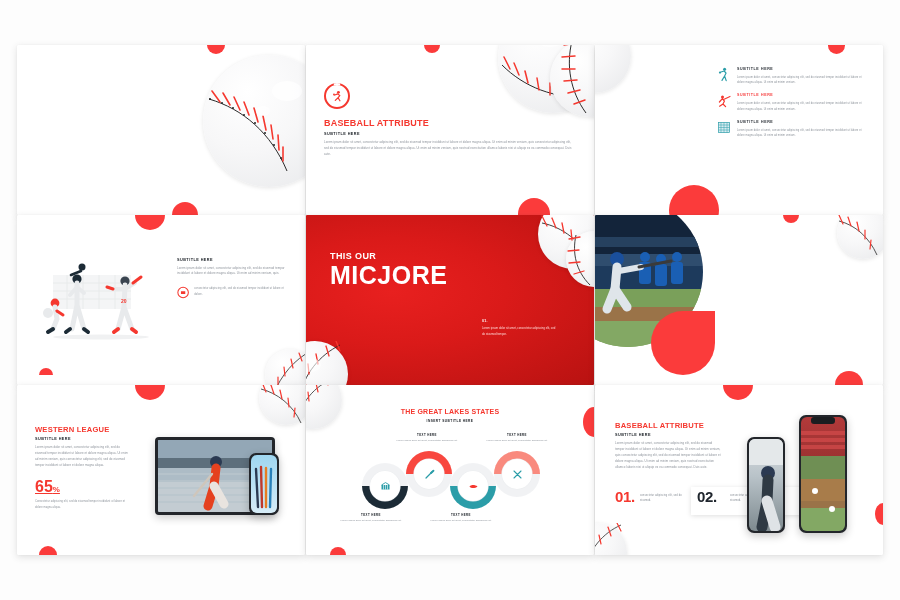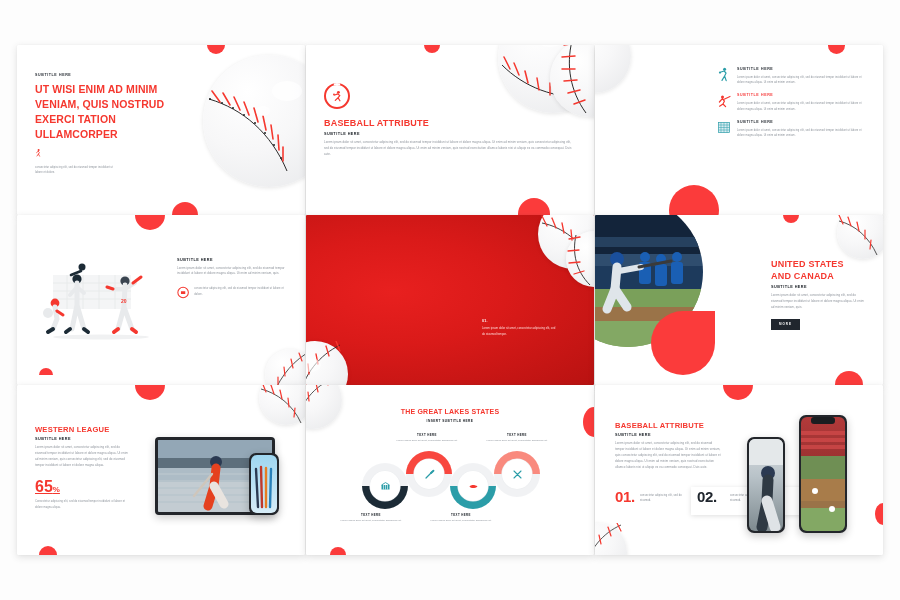--- a/index.html
+++ b/index.html
@@ -206,29 +206,20 @@
           <path d="M113 93 L126 91"></path>
             <path d="M111 105 L123 102"></path>
         </g>
         <ellipse cx="84" cy="36" rx="15" ry="10" fill="#fff" opacity=".75"></ellipse>
         <ellipse cx="60" cy="56" rx="7" ry="5" fill="#fff" opacity=".6"></ellipse>
       </svg>
     </div>
     <div class="blob half-up" style="width:26px;height:13px;left:155px;top:157px;"></div>
     <div class="blob half-down" style="width:18px;height:9px;left:190px;top:0;"></div>
 
-    <div class="s1-txt">
-      <div class="kicker">SUBTITLE HERE</div>
-      <div class="h1" style="margin-top:5px;">UT WISI ENIM AD MINIM VENIAM, QUIS NOSTRUD EXERCI TATION ULLAMCORPER</div>
-      <svg class="s1-ico" viewBox="0 0 7 9">
-        <circle cx="3.6" cy="1.1" r="1" fill="#f5382f"></circle>
-        <path d="M3.2 2.2 L4.4 3.4 L3.4 5 L4.6 7.2 M3.2 2.2 L1.6 3.6 M3.4 5 L2 7" stroke="#f5382f" stroke-width=".8" fill="none" stroke-linecap="round"></path>
-      </svg>
-      <div class="body tiny" style="width:78px;margin-top:3px;">consectetur adipiscing elit, sed do eiusmod tempor incididunt ut labore et dolore.</div>
-    </div>
   </div>
 
   <div class="slide">
     <div class="ball" style="width:110px;height:110px;right:-14px;top:-42px;">
       <svg class="seam" viewBox="0 0 110 110">
         <path d="M4 62 C26 84 56 96 92 94" fill="none" stroke="#2a2a2a" stroke-width="1"></path>
         <g stroke="#f5382f" stroke-width="1.5" stroke-linecap="round">
           <path d="M6 54 L12 66"></path>
             <path d="M16 60 L21 72"></path>
             <path d="M27 68 L30 80"></path>
@@ -423,20 +414,24 @@
             <path d="M44 5 L47 15"></path>
             <path d="M34 13 L36 23"></path>
           <path d="M26 23 L27 33"></path>
             <path d="M20 35 L20 45"></path>
             <path d="M17 47 L16 57"></path>
         </g>
         <ellipse cx="28" cy="24" rx="11" ry="7" fill="#fff" opacity=".6"></ellipse>
       </svg>
     </div>
 
+    <div style="position:absolute;left:24px;top:36px;">
+      <div class="hero-this">THIS OUR</div>
+      <div class="hero-name">MICJORE</div>
+    </div>
     <div style="position:absolute;left:176px;top:104px;width:74px;">
       <div style="font-size:3.6px;font-weight:700;color:#fff;letter-spacing:.3px;">01.</div>
       <div style="font-size:2.8px;line-height:2;color:#ffd9d7;margin-top:3px;">Lorem ipsum dolor sit amet, consectetur adipiscing elit, sed do eiusmod tempor.</div>
     </div>
   </div>
 
   <div class="slide">
     <div class="photo-circle" style="width:150px;height:150px;left:-42px;top:-18px;">
       <div class="crowd"></div>
       <svg viewBox="0 0 150 150" style="position:absolute;inset:0;">
@@ -471,26 +466,20 @@
         <g stroke="#f5382f" stroke-width="1.2" stroke-linecap="round">
           <path d="M2 8 L6 17"></path>
             <path d="M11 10 L14 19"></path>
             <path d="M20 15 L22 24"></path>
           <path d="M28 23 L28 32"></path>
             <path d="M34 33 L33 42"></path>
         </g>
       </svg>
     </div>
 
-    <div style="position:absolute;left:176px;top:44px;width:94px;">
-      <div class="h2">UNITED STATES AND CANADA</div>
-      <div class="sub">SUBTITLE HERE</div>
-      <div class="body">Lorem ipsum dolor sit amet, consectetur adipiscing elit, sed do eiusmod tempor incididunt ut labore et dolore magna aliqua. Ut enim ad minim veniam, quis.</div>
-      <div class="btn-more">MORE</div>
-    </div>
   </div>
 
   <div class="slide">
     <div class="blob half-down" style="width:30px;height:15px;left:118px;top:0;"></div>
     <div class="blob half-up" style="width:18px;height:9px;left:22px;bottom:0;"></div>
     <div class="ball" style="width:54px;height:54px;right:-8px;top:-14px;">
       <svg class="seam" viewBox="0 0 54 54">
         <path d="M2 18 C18 22 34 34 42 52" fill="none" stroke="#2a2a2a" stroke-width=".8"></path>
         <g stroke="#f5382f" stroke-width="1.2" stroke-linecap="round">
           <path d="M3 11 L7 21"></path>

